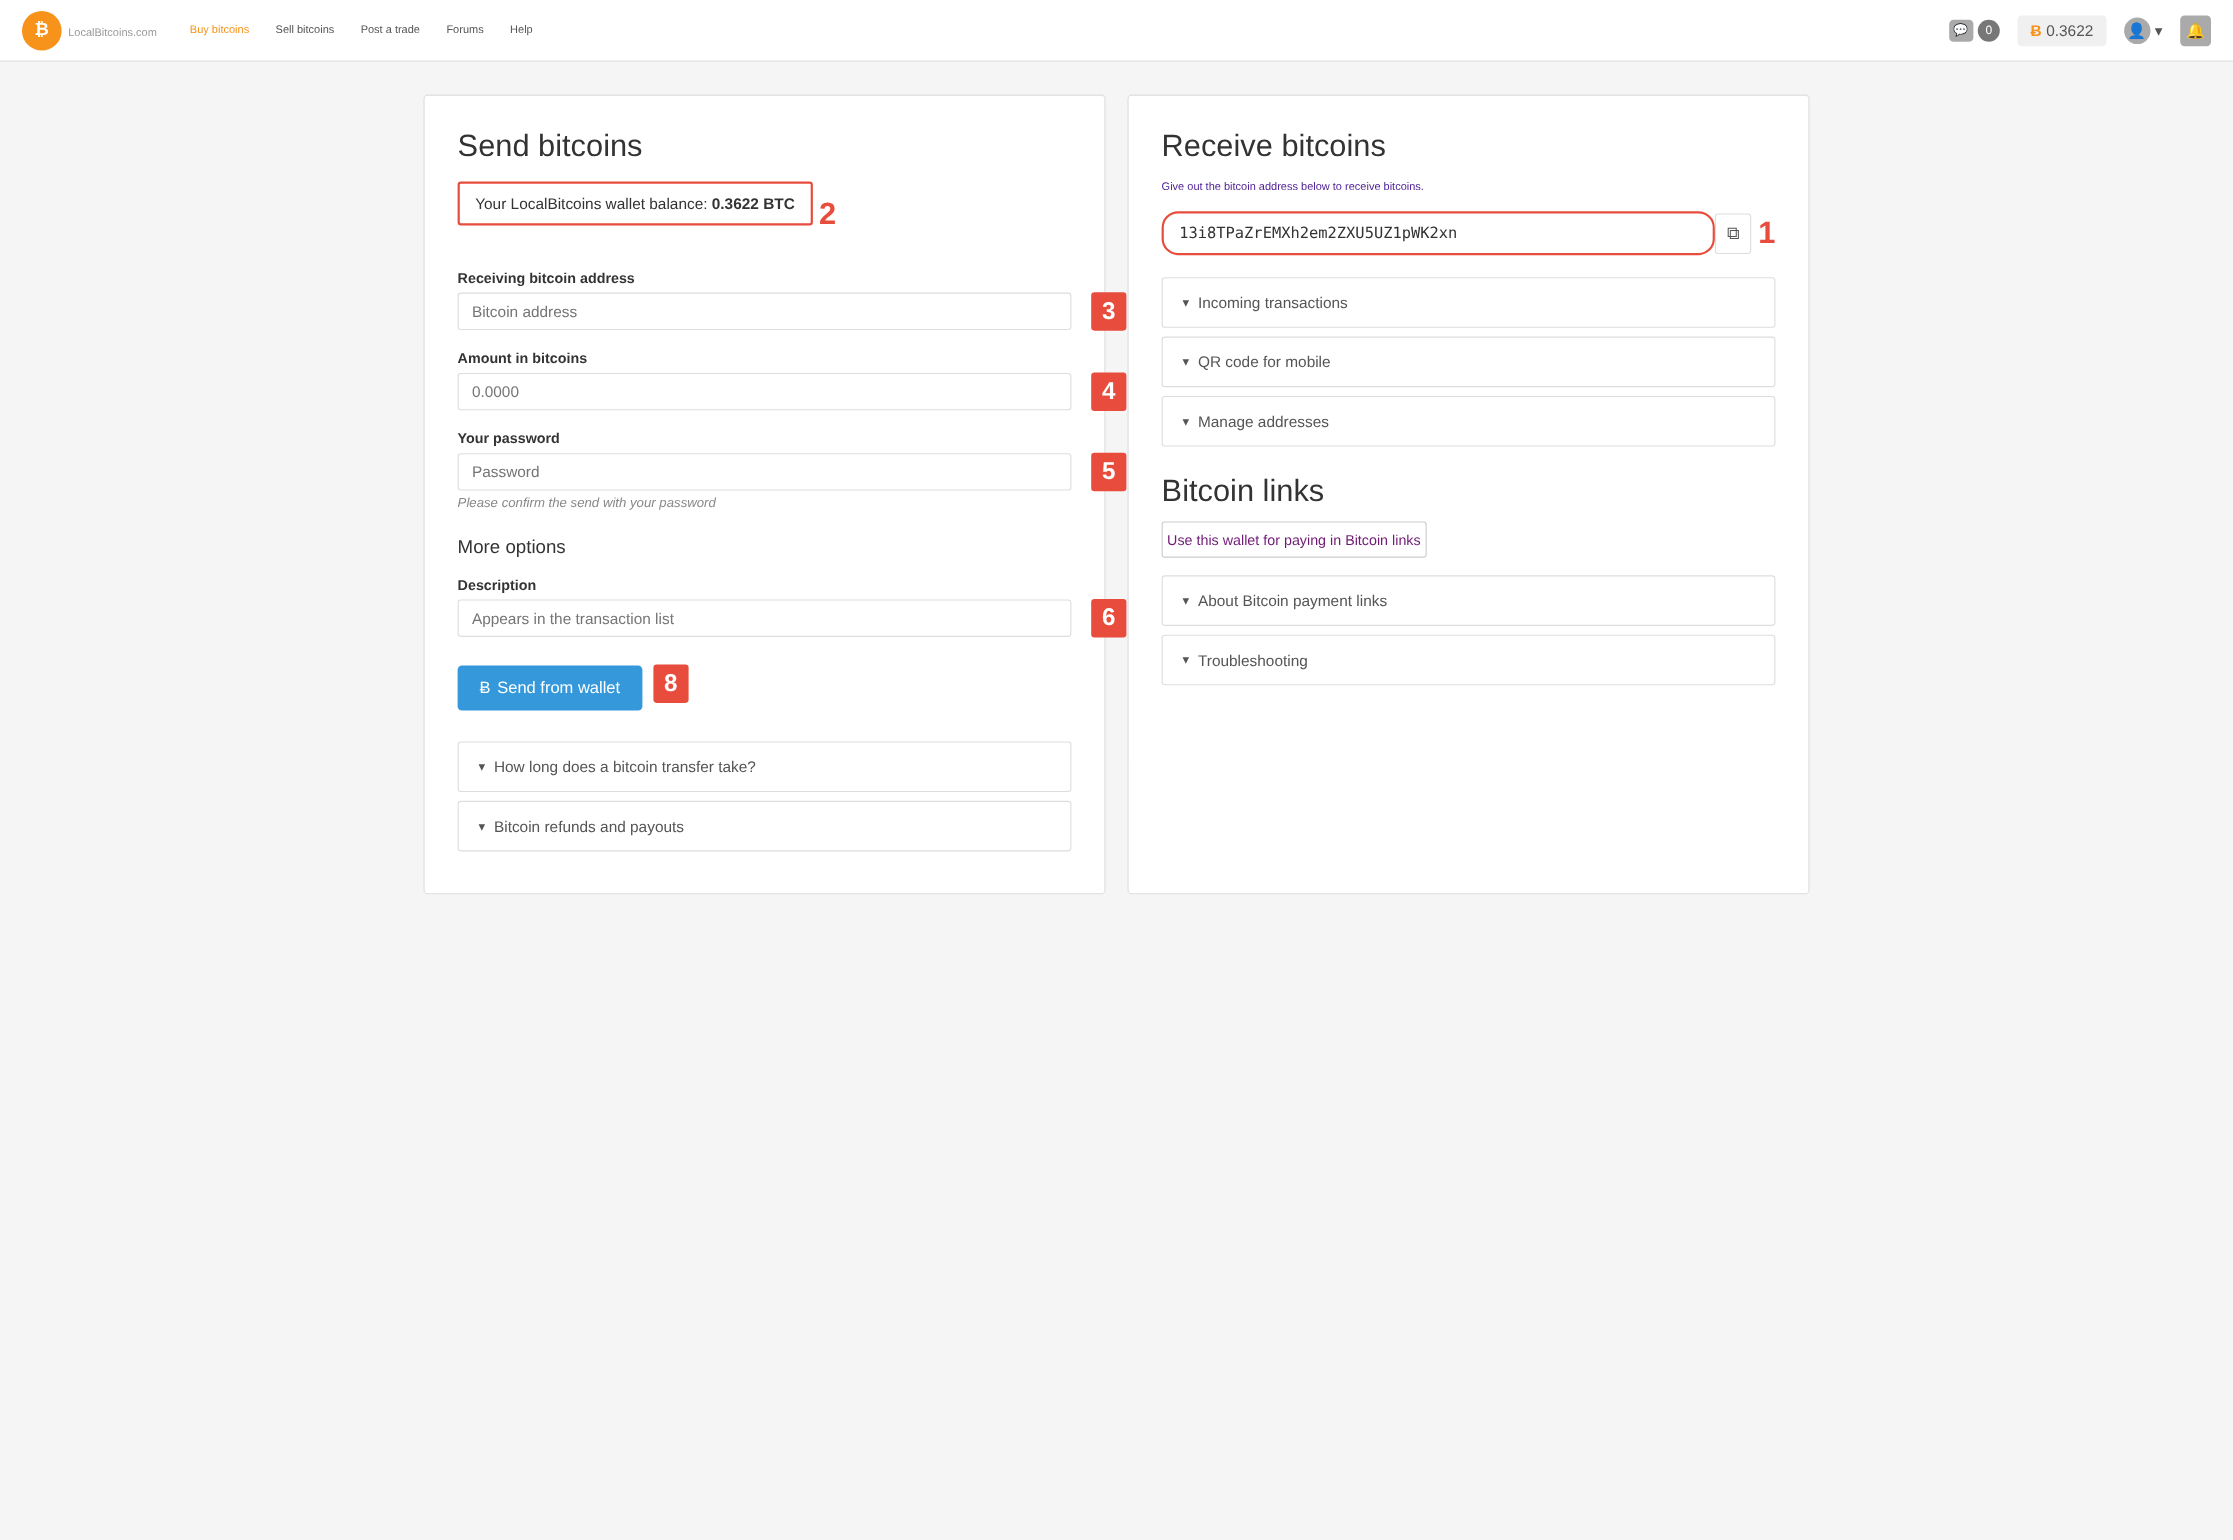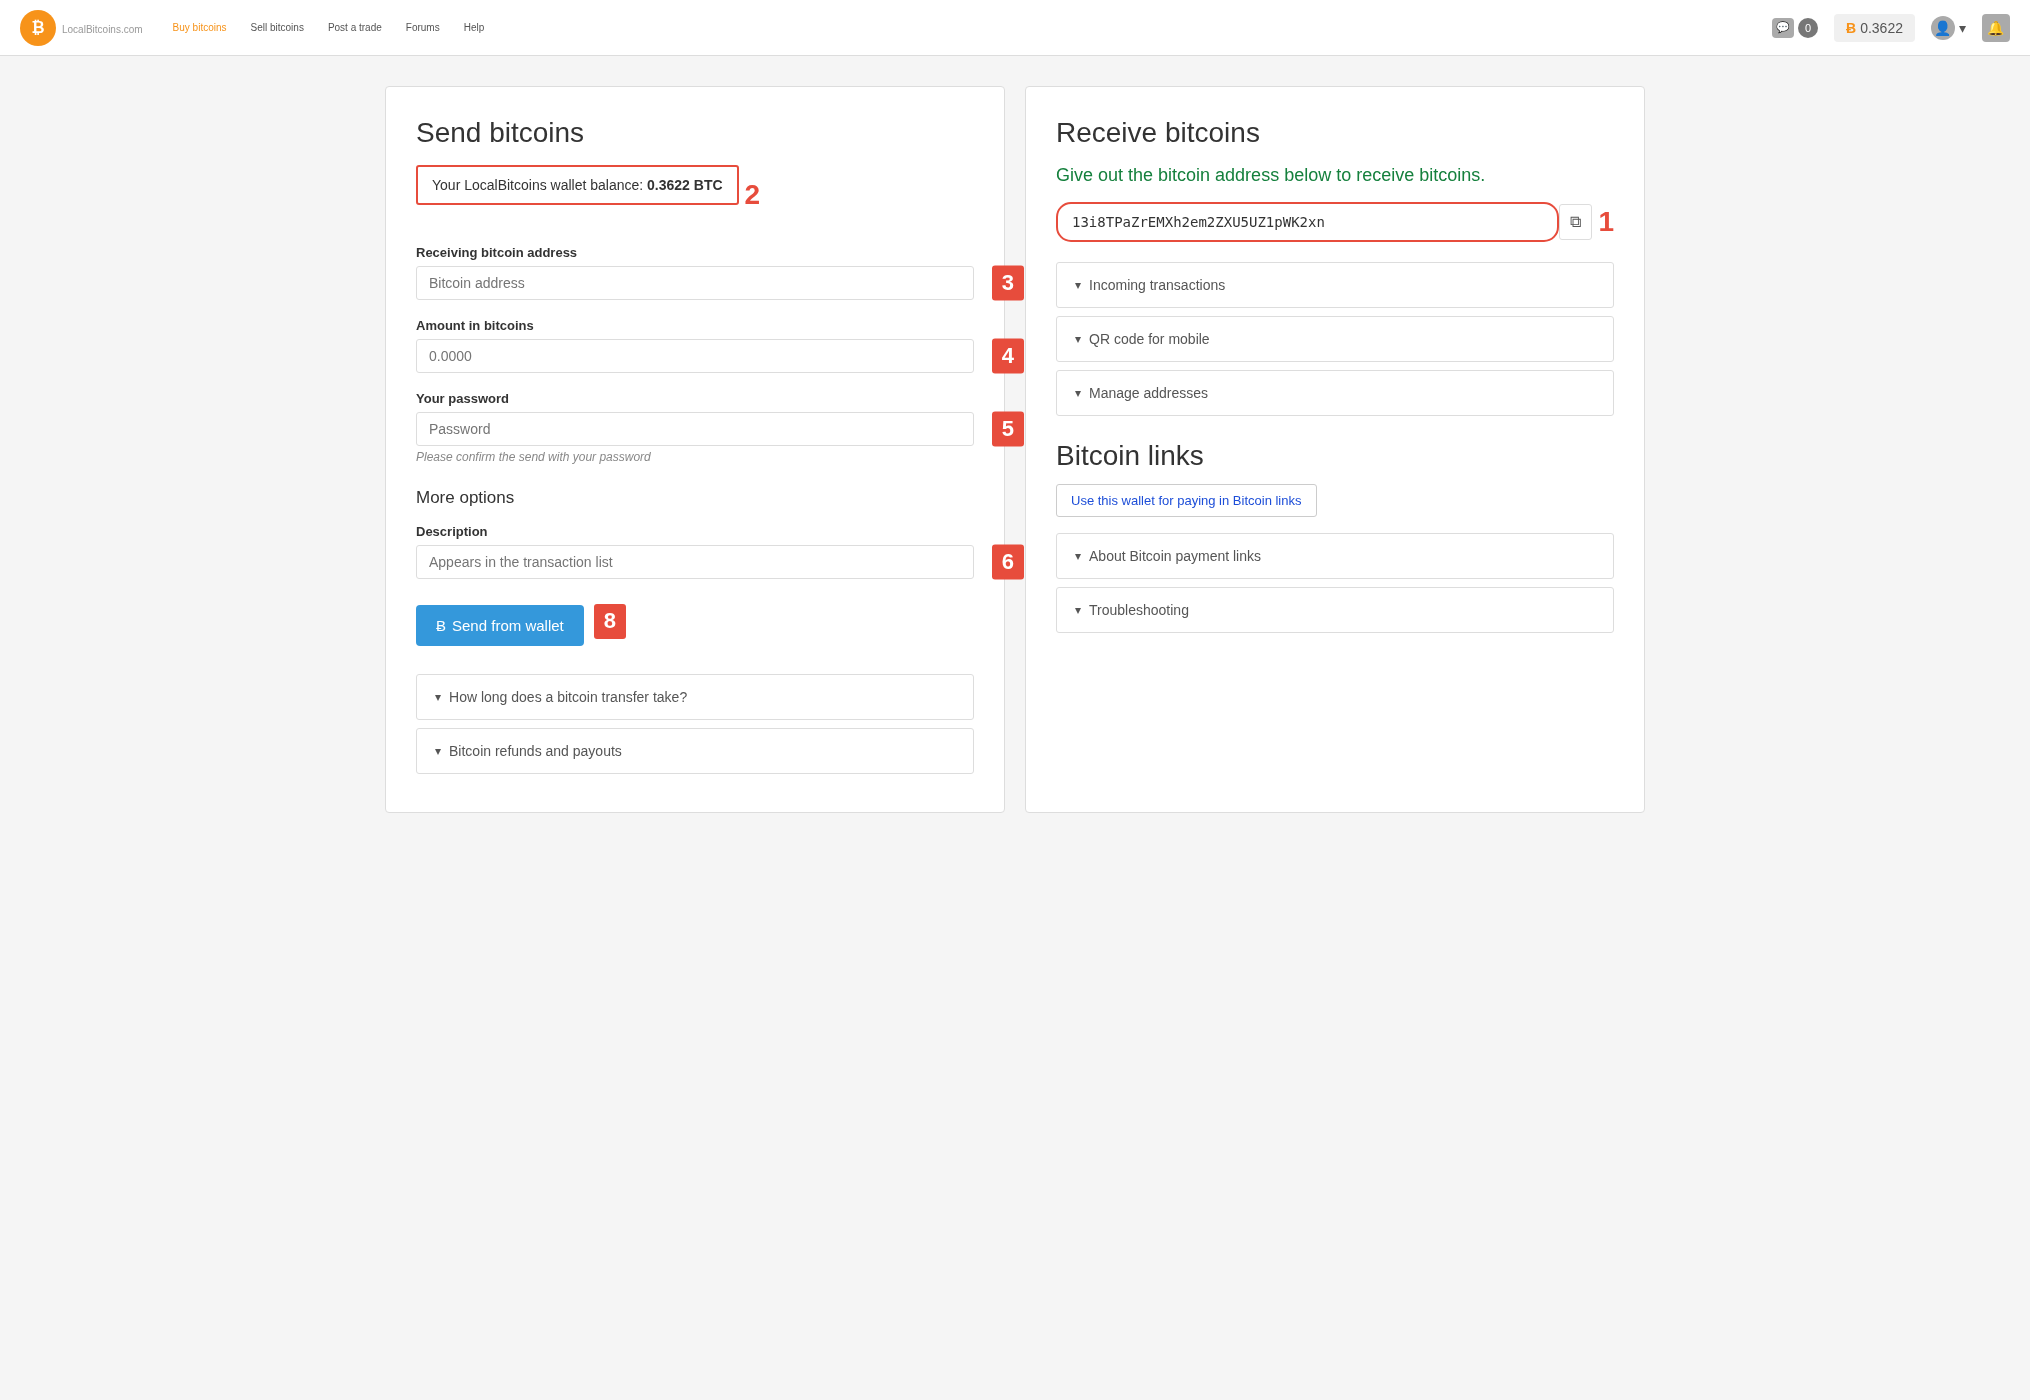--- a/index.html
+++ b/index.html
@@ -152,21 +152,21 @@
       align-items: center;
       gap: 8px;
       cursor: pointer;
       color: #555;
       font-size: 14px;
     }
     .accordion-chevron { font-size: 12px; color: #555; }
 
     
     .receive-panel { flex: 1; }
-    .receive-subtitle { color: #15803d; font-size: 18px; margin-bottom: 16px; }
+    .receive-subtitle { color: #4c1d95; font-size: 10px; margin-bottom: 16px; }
     .address-box {
       border: 2px solid #e74c3c;
       border-radius: 15px;
       padding: 10px 14px;
       font-size: 14px;
       font-family: monospace;
       color: #333;
       background: #fff;
       flex: 1;
     }
@@ -177,23 +177,23 @@
       padding: 8px 10px;
       cursor: pointer;
       font-size: 16px;
       color: #555;
     }
     .bitcoin-links-title { font-size: 28px; font-weight: 300; margin: 24px 0 12px; }
     .bitcoin-links-btn {
       border: 1px solid #ccc;
       background: #fff;
       border-radius: 3px;
-      padding: 8px 14px;
+      padding: 8px 4px;
       font-size: 13px;
-      color: #1d4ed8;
+      color: #701a75;
       cursor: pointer;
       margin-bottom: 8px;
     }
     .nav-link-active { color: #f7931a; }
 
     
     .ann { 
       font-size: 28px; 
       font-weight: bold; 
       color: #e74c3c; 

